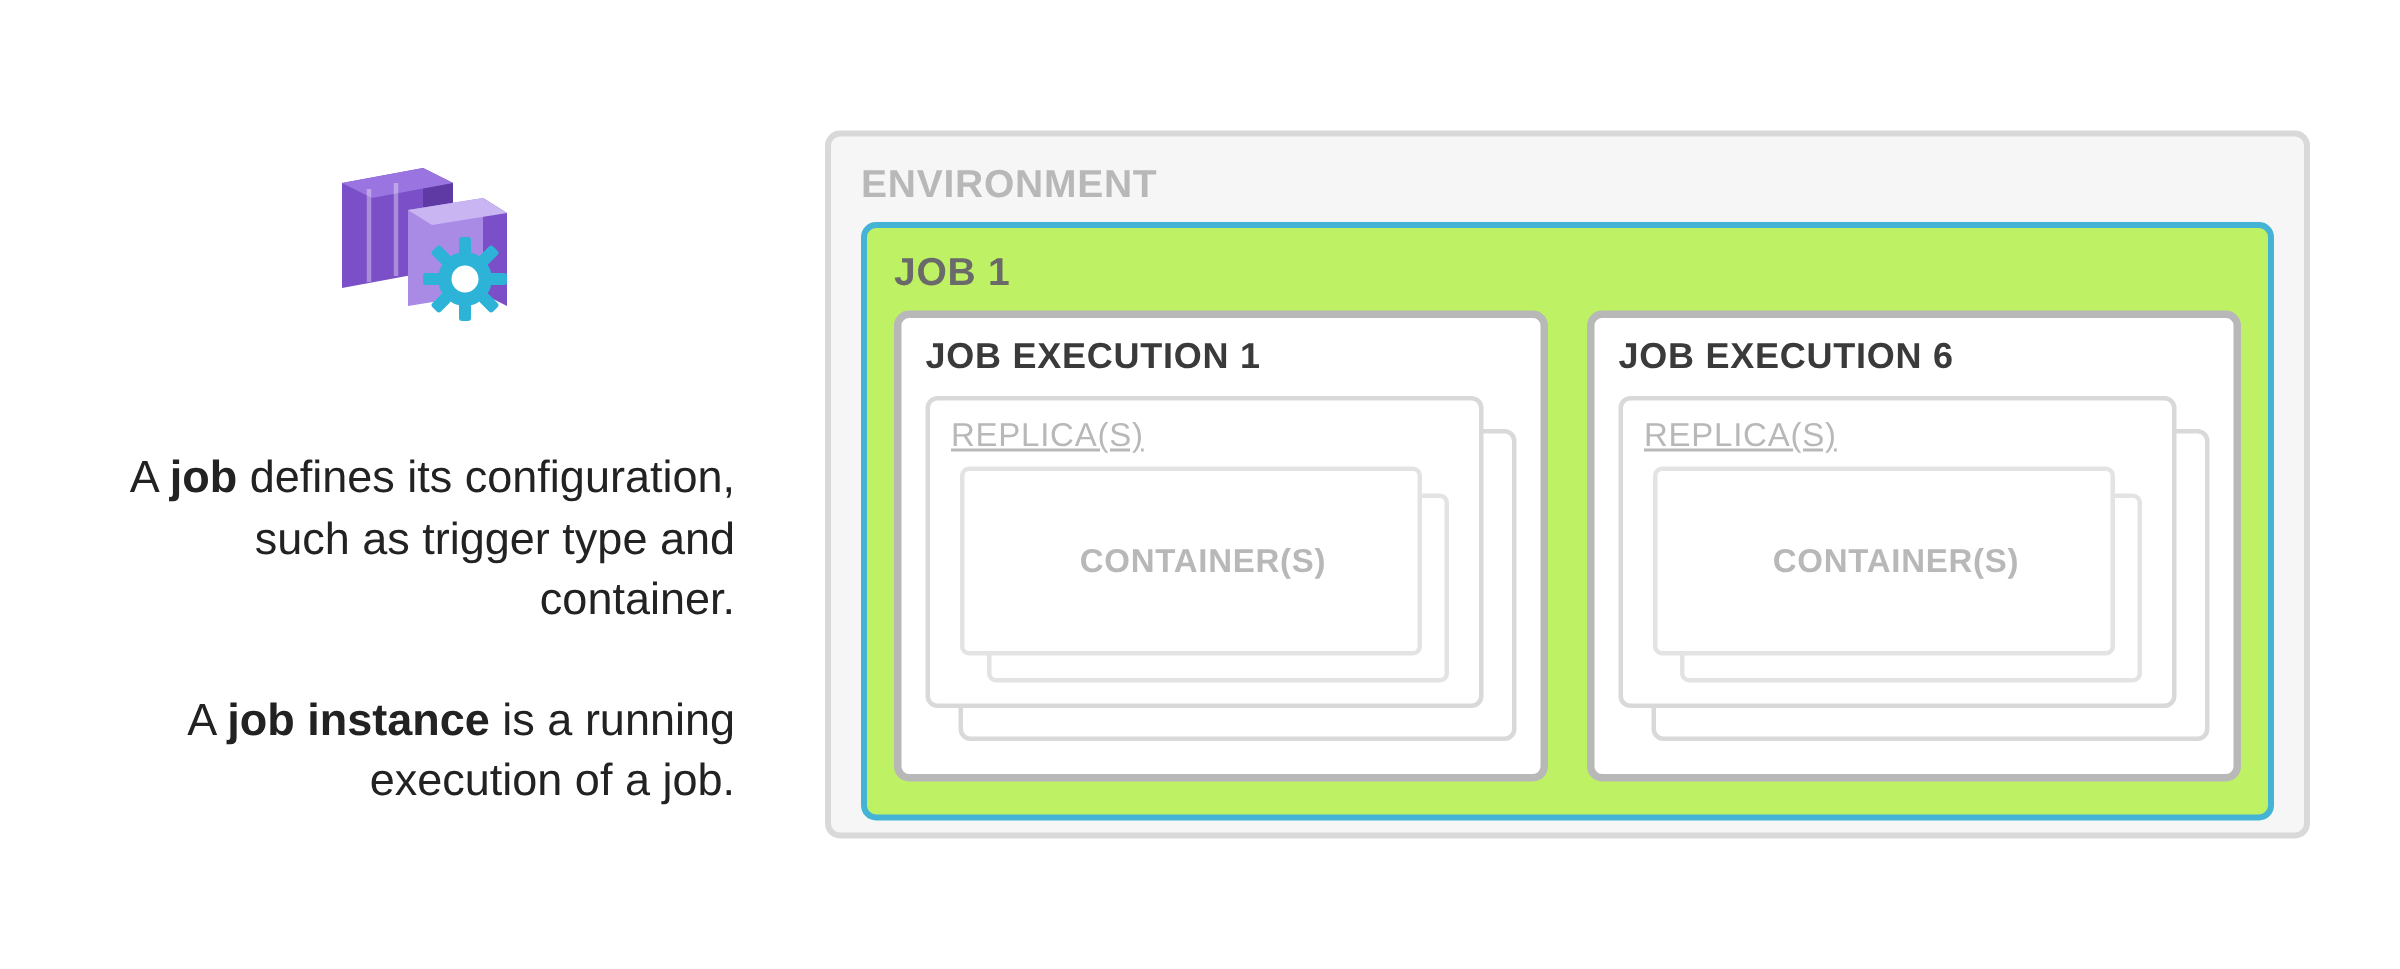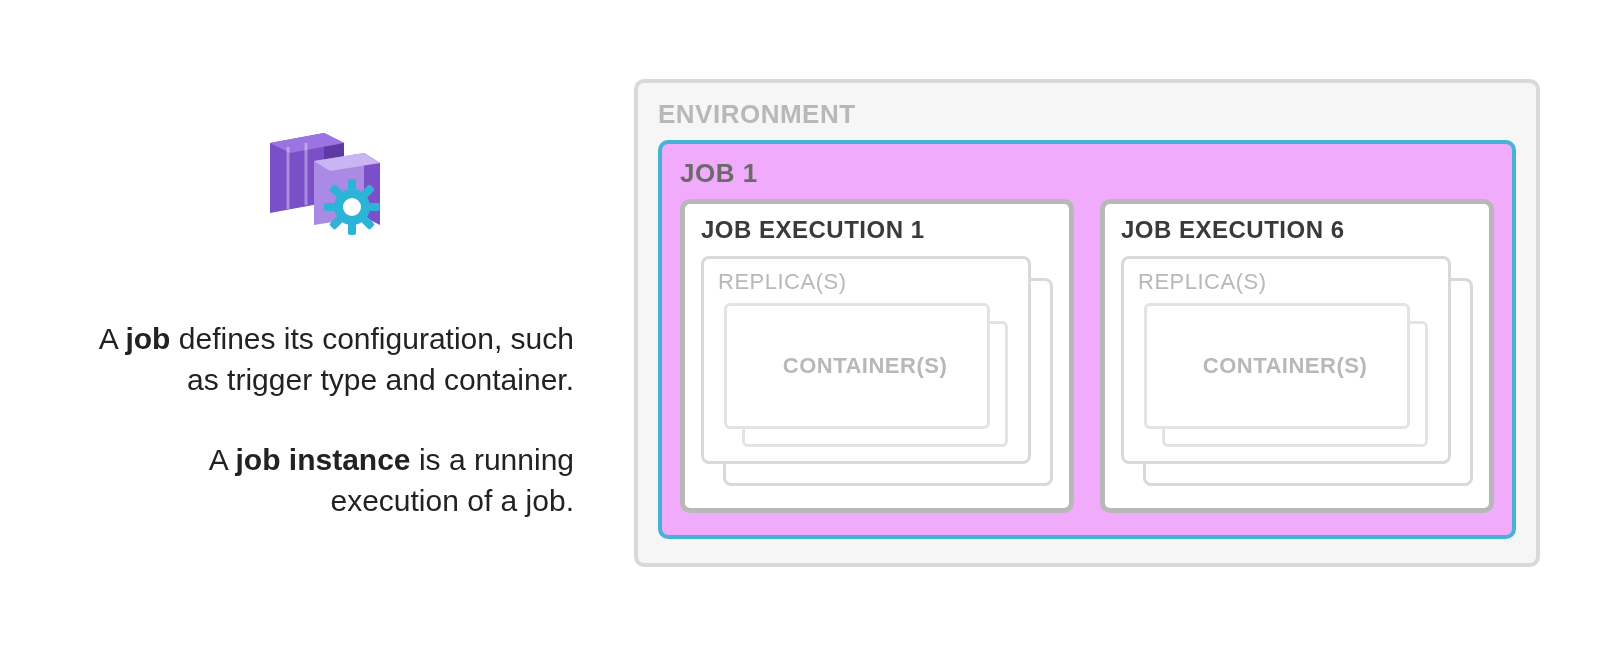--- a/index.html
+++ b/index.html
@@ -1,41 +1,41 @@
 <!DOCTYPE html>
 <html><head>
   <meta charset="utf-8">
   <style>
     * { box-sizing: border-box; margin: 0; padding: 0; }
     html, body { width: 1600px; height: 646px; font-family: 'Segoe UI', -apple-system, sans-serif; background: #fff; }
     .stage { position: relative; width: 100%; height: 100%; display: flex; align-items: center; }
-    .left-col { width: 634px; padding: 0 60px 0 80px; display: flex; flex-direction: column; align-items: center; }
+    .left-col { width: 550px; padding: 0 60px 0 80px; display: flex; flex-direction: column; align-items: center; }
     .icon-wrap { margin-bottom: 70px; }
     .desc { font-size: 30px; line-height: 1.35; color: #222; text-align: right; }
     .desc .p1 { margin-bottom: 40px; }
     .desc b { font-weight: 700; }
     .right-col { flex: 1; padding-right: 60px; }
     .box { border-radius: 10px; position: relative; }
     .box-label { font-weight: 600; letter-spacing: 0.5px; }
     
-    .env { border: 4px solid #d9d9d9; background: #f6f6f6; padding: 16px 20px 24px 20px; }
+    .env { border: 4px solid #d9d9d9; background: #f6f6f6; padding: 16px 20px 8px 20px; }
     .env > .box-label { color: #b8b8b8; font-size: 26px; margin-bottom: 10px; }
     
-    .job { border: 4px solid #44b3d6; background: #f0abfc; border-radius: 10px; padding: 14px 18px 22px 18px; }
+    .job { border: 4px solid #44b3d6; background: #bef264; border-radius: 10px; padding: 14px 18px 22px 18px; }
     .job > .box-label { color: #6a6a6a; font-size: 26px; margin-bottom: 10px; }
     .exec-row { display: flex; gap: 26px; }
     
     .exec { flex: 1; border: 5px solid #b8b8b8; background: #fff; border-radius: 10px; padding: 12px 16px 22px 16px; }
     .exec > .box-label { color: #3a3a3a; font-size: 24px; margin-bottom: 12px; }
     
     .replica-stack { position: relative; height: 230px; }
     .replica { position: absolute; border: 3px solid #d9d9d9; background: #fff; border-radius: 8px; }
     .replica.back { left: 22px; top: 22px; right: 0; bottom: 0; }
     .replica.front { left: 0; top: 0; right: 22px; bottom: 22px; padding: 10px 14px 14px 14px; display: flex; flex-direction: column; }
-    .replica.front > .box-label { color: #b8b8b8; font-size: 22px; margin-bottom: 8px; font-weight: 500; }
+    .replica.front > .box-label { color: #b8b8b8; font-size: 22px; margin-bottom: 8px; font-weight: 500; text-decoration: underline; }
     
     .container-stack { position: relative; flex: 1; margin: 0 6px; }
     .ctr { position: absolute; border: 3px solid #e3e3e3; background: #fff; border-radius: 6px; }
     .ctr.back { left: 18px; top: 18px; right: 0; bottom: 0; }
     .ctr.front { left: 0; top: 0; right: 18px; bottom: 18px; display: flex; align-items: center; justify-content: center; }
     .ctr.front > .box-label { color: #b8b8b8; font-size: 22px; font-weight: 600; margin-left: 16px; }
   </style>
 </head>
 <body>
 

